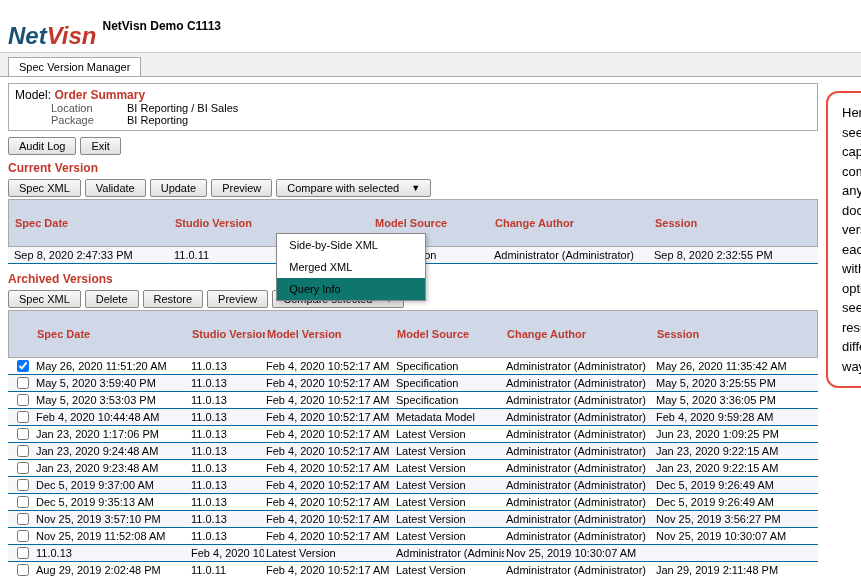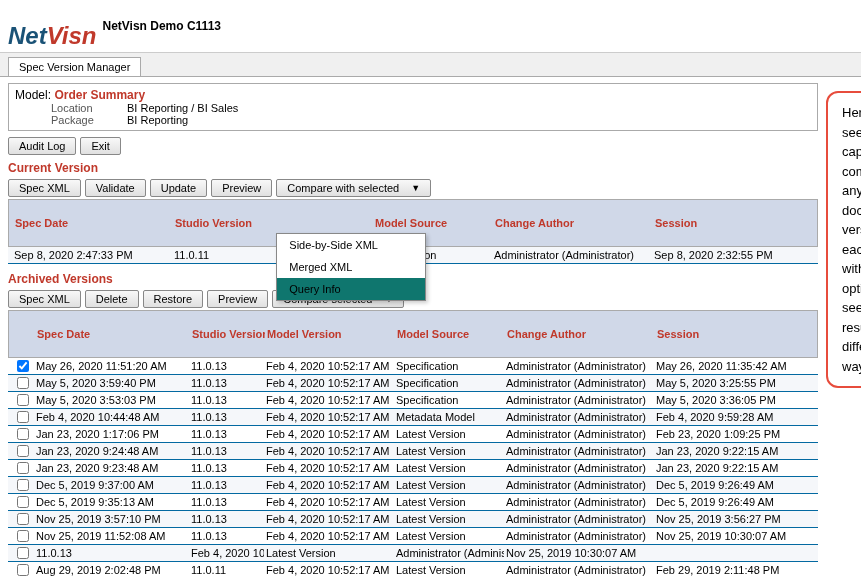--- a/index.html
+++ b/index.html
@@ -205,21 +205,21 @@
   </div>
         <div class="table-row archived-row">
     <div class="col-cell checkbox-cell">
       <input type="checkbox" style="">
     </div>
     <div class="col-cell">Jan 23, 2020 1:17:06 PM</div>
     <div class="col-cell">11.0.13</div>
     <div class="col-cell">Feb 4, 2020 10:52:17 AM</div>
     <div class="col-cell">Latest Version</div>
     <div class="col-cell">Administrator (Administrator)</div>
-    <div class="col-cell">Feb 23, 2020 1:09:25 PM</div>
+    <div class="col-cell">Jun 23, 2020 1:09:25 PM</div>
   </div>
         <div class="table-row archived-row">
     <div class="col-cell checkbox-cell">
       <input type="checkbox" style="">
     </div>
     <div class="col-cell">Jan 23, 2020 9:24:48 AM</div>
     <div class="col-cell">11.0.13</div>
     <div class="col-cell">Feb 4, 2020 10:52:17 AM</div>
     <div class="col-cell">Latest Version</div>
     <div class="col-cell">Administrator (Administrator)</div>
@@ -292,21 +292,21 @@
   </div>
         <div class="table-row archived-row">
     <div class="col-cell checkbox-cell">
       <input type="checkbox" style="">
     </div>
     <div class="col-cell">Aug 29, 2019 2:02:48 PM</div>
     <div class="col-cell">11.0.11</div>
     <div class="col-cell">Feb 4, 2020 10:52:17 AM</div>
     <div class="col-cell">Latest Version</div>
     <div class="col-cell">Administrator (Administrator)</div>
-    <div class="col-cell">Feb 29, 2019 2:11:48 PM</div>
+    <div class="col-cell">Jan 29, 2019 2:11:48 PM</div>
   </div>
       </div>
 
   </div>
 
   <div class="right-panel" style="padding-top:8px;">
     <div class="tooltip-balloon">Here we see the capability to compare any two documented versions to each other with the option to see the results in different ways.</div>
   </div>
 
 </div>

